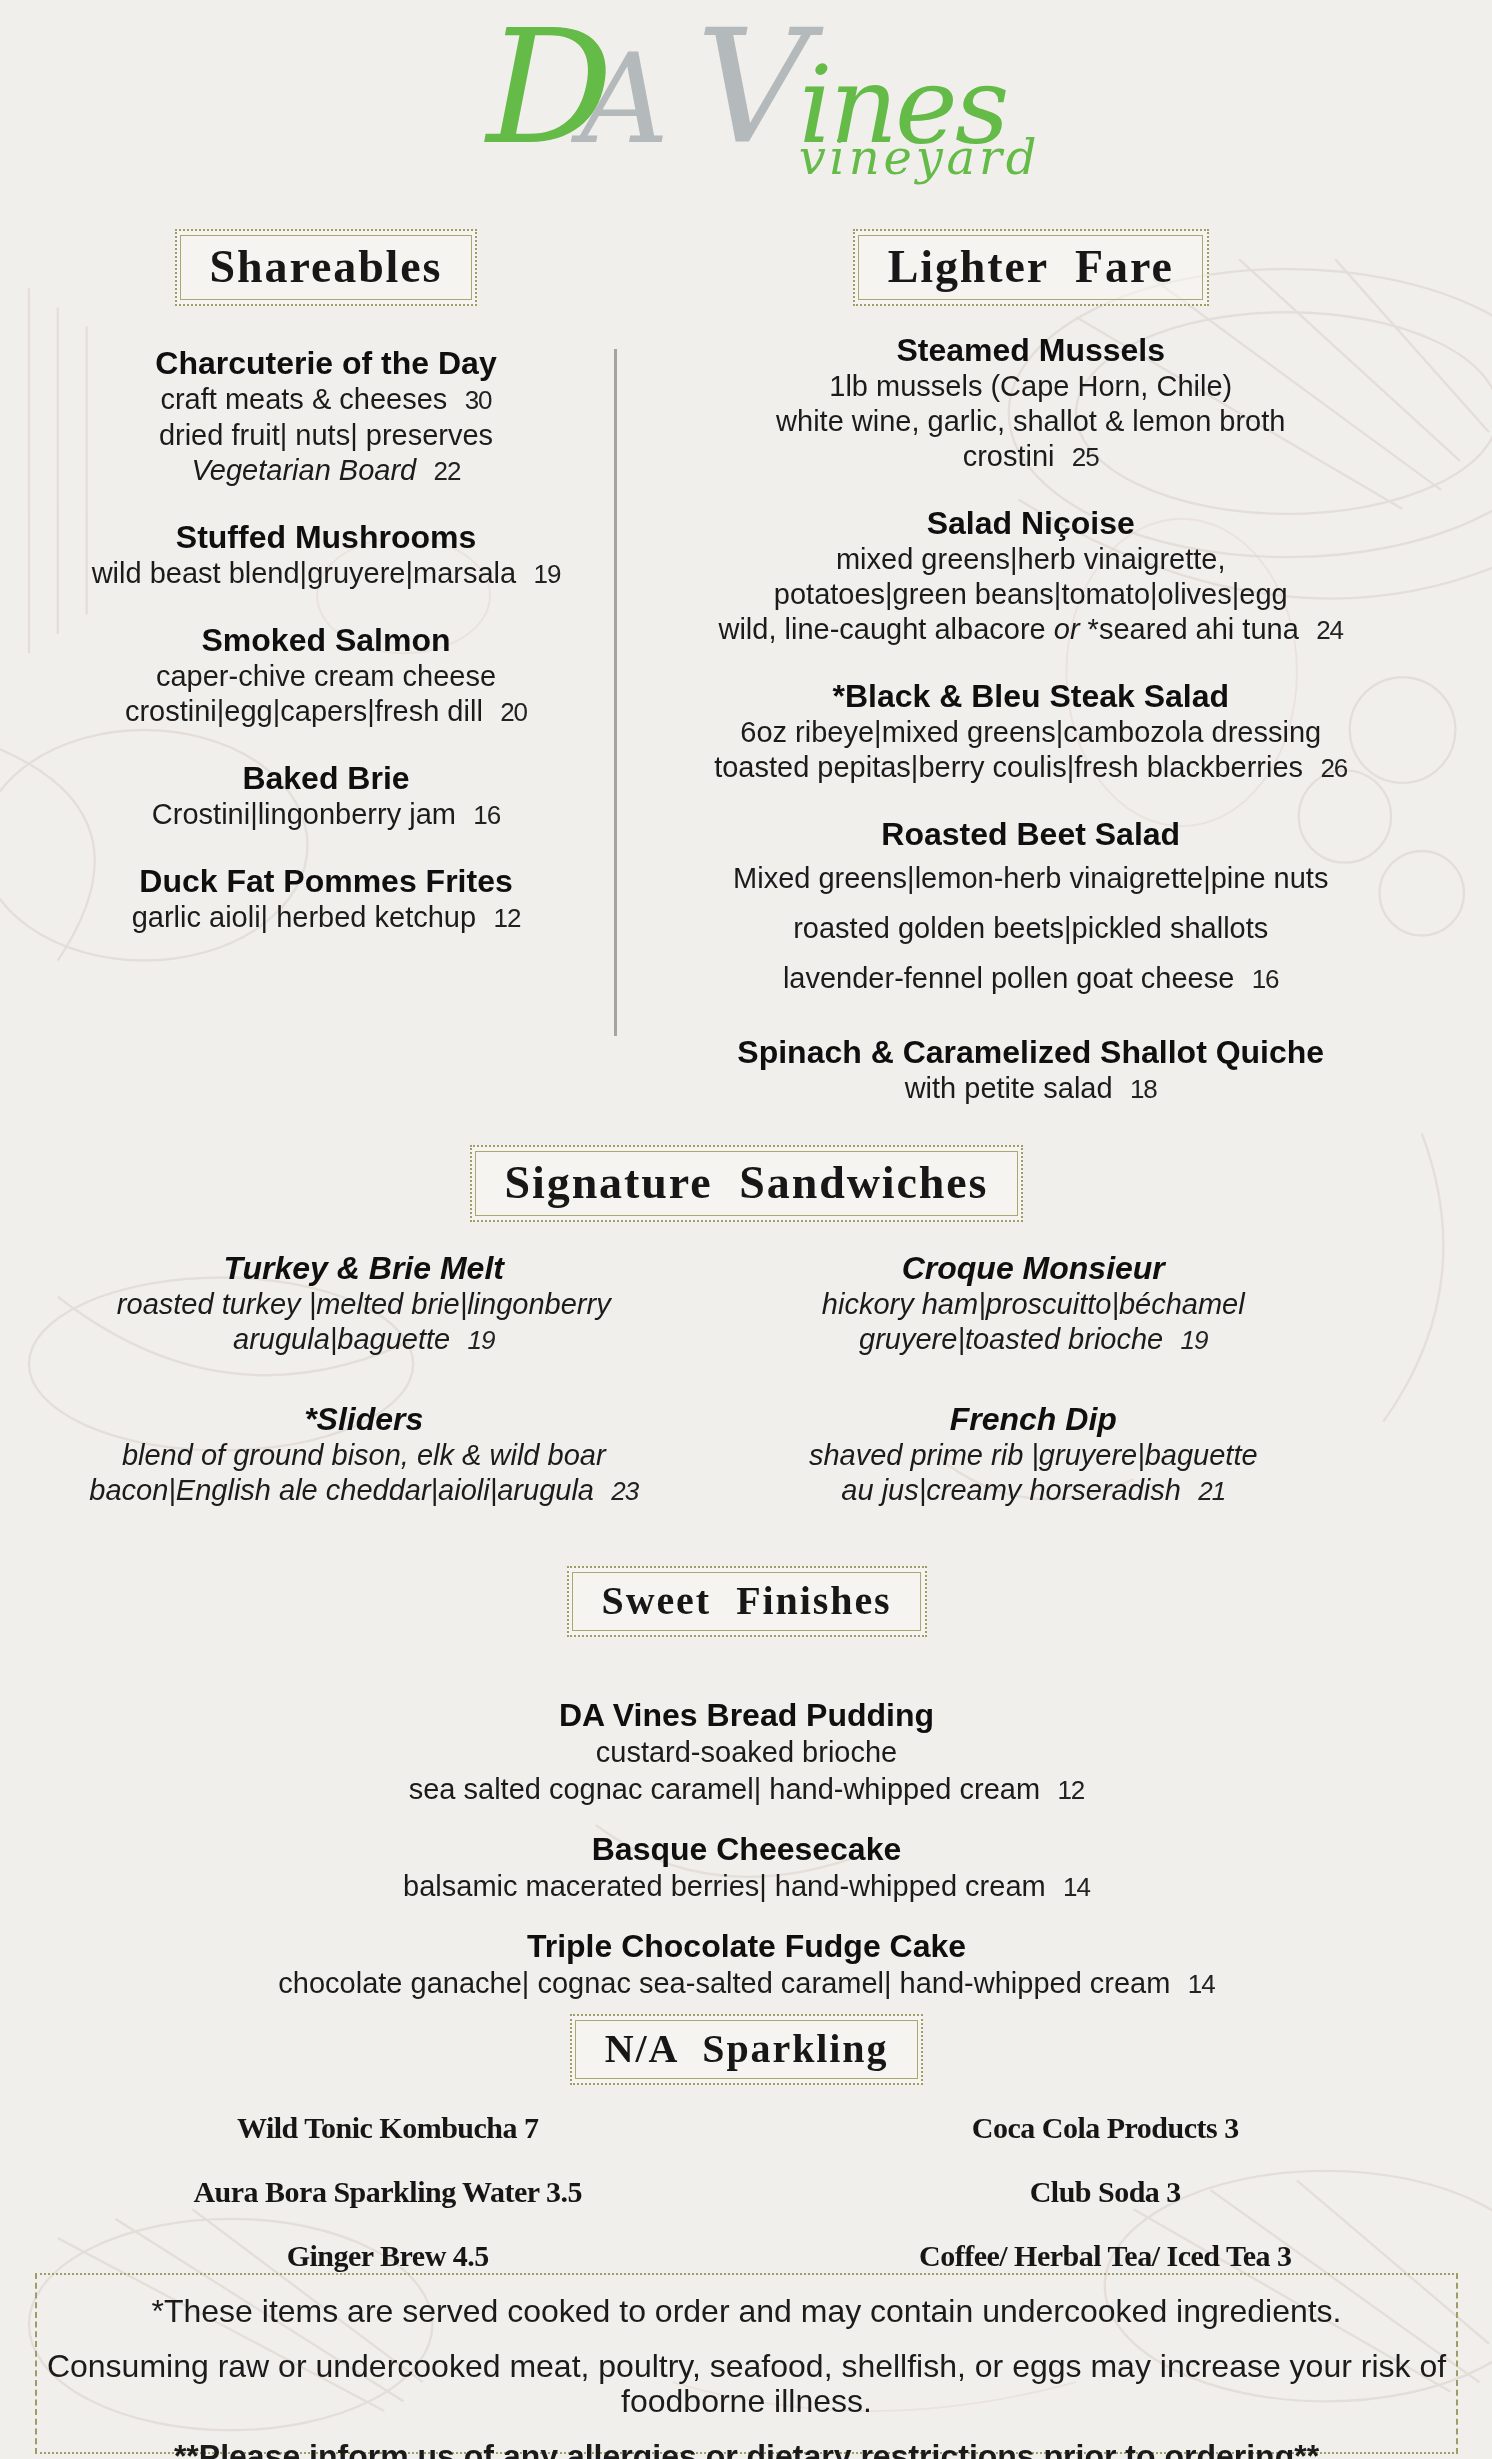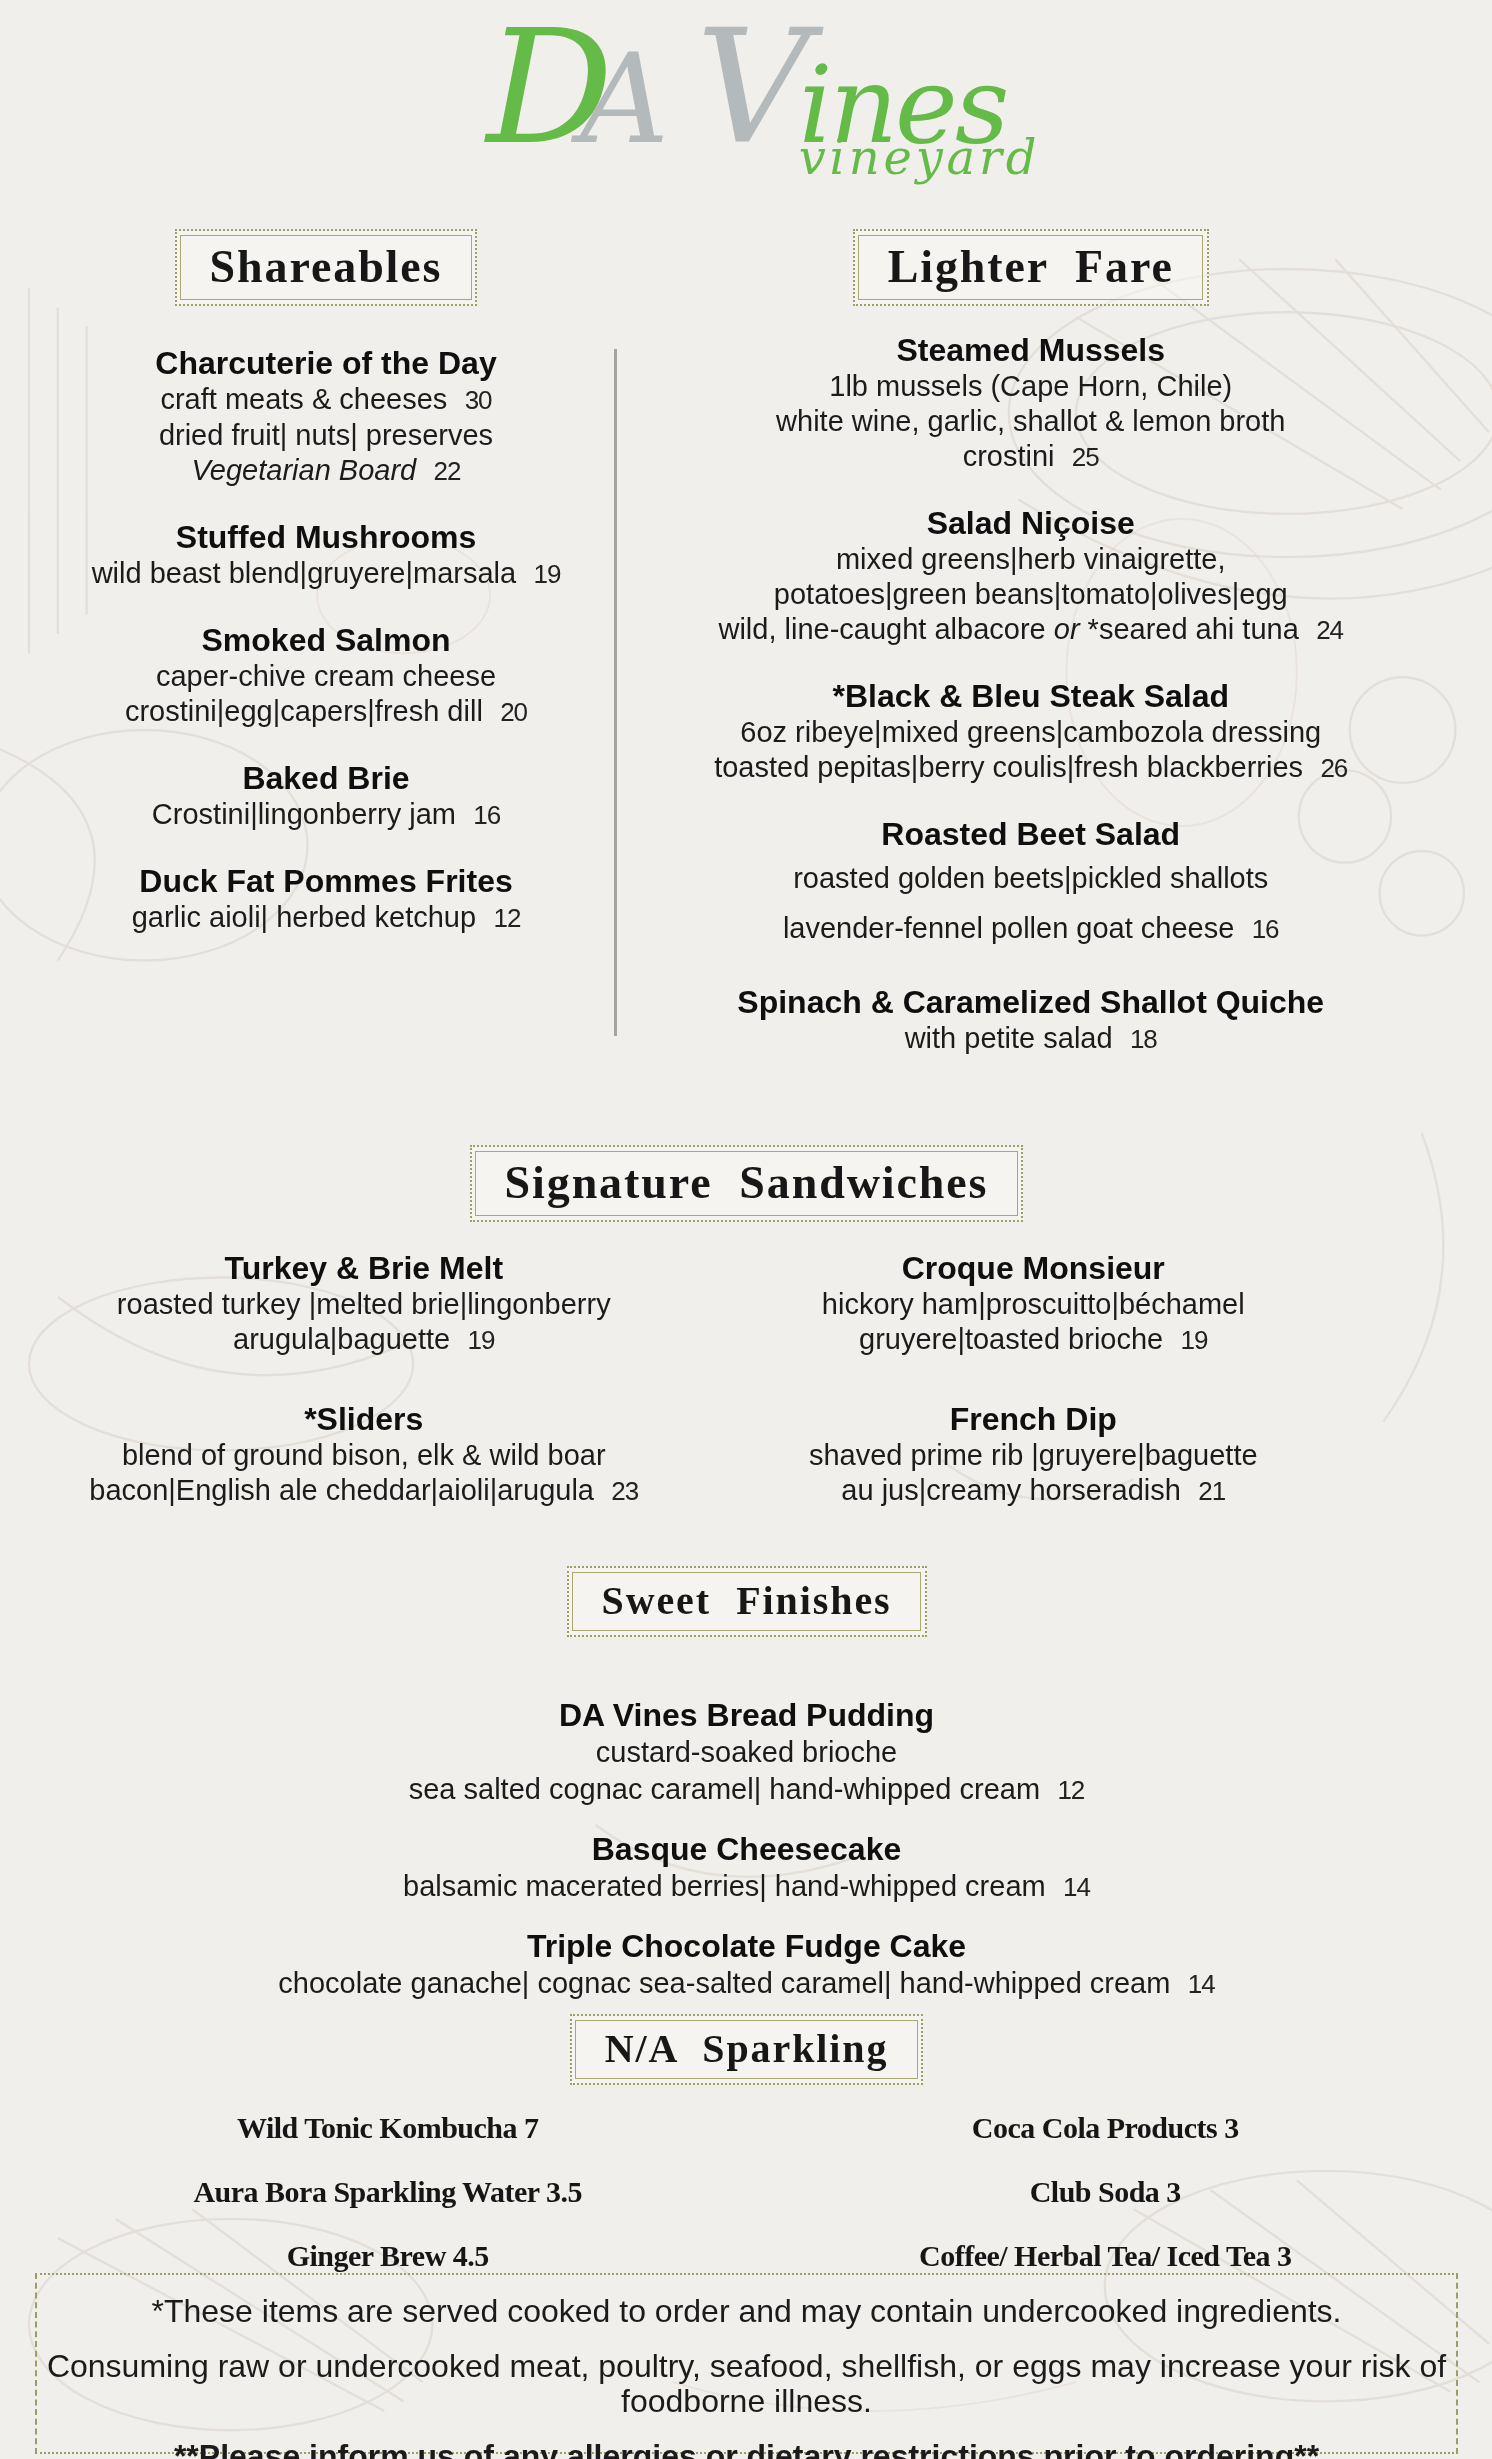--- a/index.html
+++ b/index.html
@@ -50,21 +50,21 @@
   .col-right .col-hdr-wrap { margin-bottom:25px;text-decoration:underline; }
   .vdivider { width:2.9px; background:#a6a4a1; margin-top:120px; height:687px; flex:none; }
 
   
   .center-hdr { position:absolute; left:0; right:0; text-align:center; }
   .sig-hdr   { top:1145px; }
   .sweet-hdr { top:1566px; }
   .bev-hdr   { top:2014px; }
 
   
-  .sandwiches { position:absolute; top:1249px; left:48px; right:144px; display:flex; gap:38px; }
+  .sandwiches { position:absolute; top:1249px; left:48px; right:144px; display:flex; gap:38px;font-style:italic; }
   .sand-col { flex:1; text-align:center; }
   .sand-col .item { margin-bottom:42px; }
 
   
   .desserts { position:absolute; top:1696px; left:0; right:0; text-align:center; }
   .desserts .item { margin-bottom:21px; }
   .desserts .item-line { line-height:37px; }
 
   
   .beverages { position:absolute; top:2109px; left:29px; right:29px; display:flex; }
@@ -177,20 +177,21 @@
             <div class="item-line"><span>potatoes|green beans|tomato|olives|egg</span></div>
             <div class="item-line"><span>wild, line-caught albacore </span><span class="it">or</span><span> *seared ahi tuna</span><span class="price">24</span></div>
           </div>
           <div class="item">
             <div class="item-name">*Black &amp; Bleu Steak Salad</div>
             <div class="item-line"><span>6oz ribeye|mixed greens|cambozola dressing</span></div>
             <div class="item-line"><span>toasted pepitas|berry coulis|fresh blackberries</span><span class="price">26</span></div>
           </div>
           <div class="item loose">
             <div class="item-name">Roasted Beet Salad</div>
+            <div class="item-line"><span>Mixed greens|lemon-herb vinaigrette|pine nuts</span></div>
             <div class="item-line"><span>roasted golden beets|pickled shallots</span></div>
             <div class="item-line"><span>lavender-fennel pollen goat cheese</span><span class="price">16</span></div>
           </div>
           <div class="item">
             <div class="item-name">Spinach &amp; Caramelized Shallot Quiche</div>
             <div class="item-line"><span>with petite salad</span><span class="price">18</span></div>
           </div>
         </div>
     </div>
   </div>

